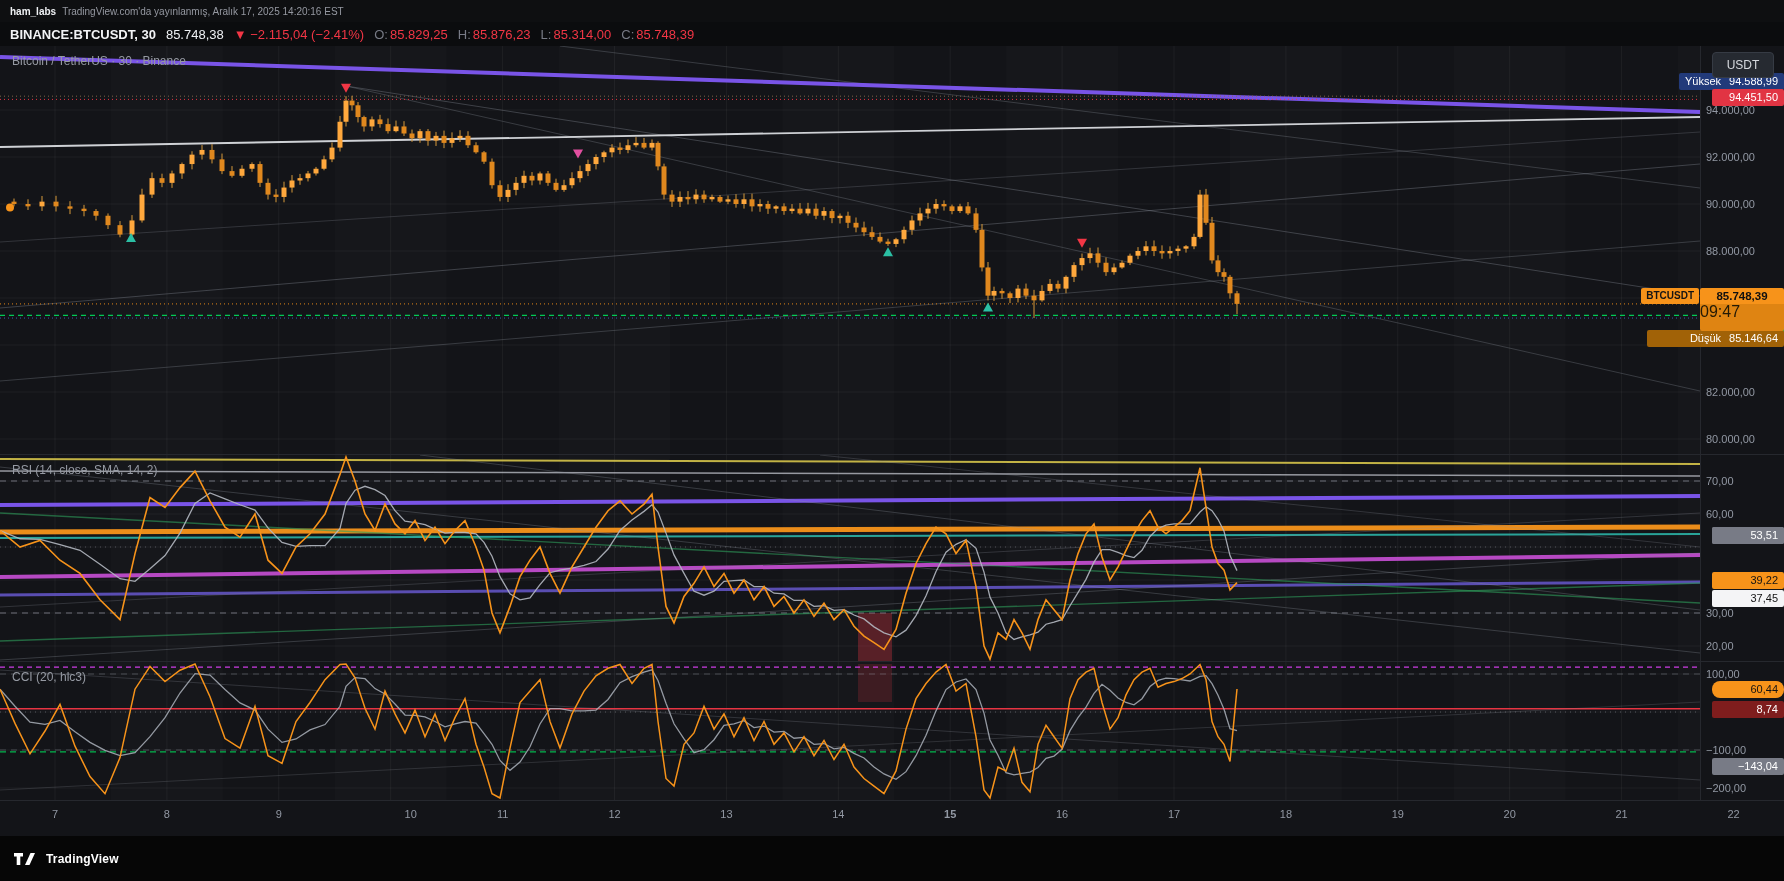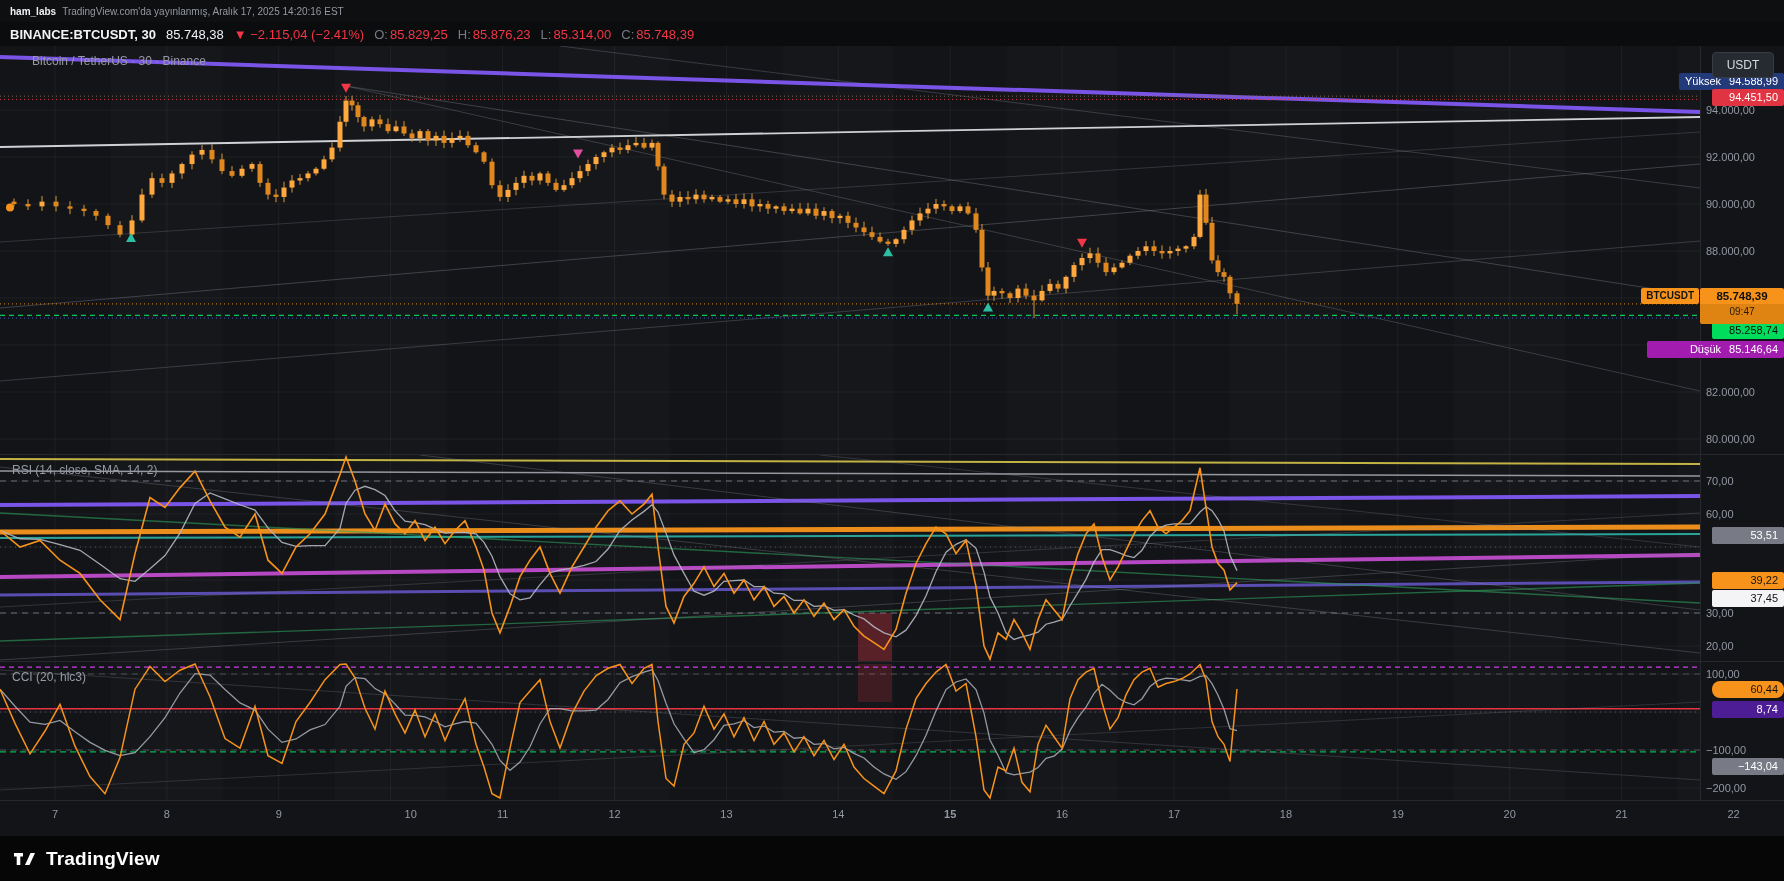--- a/index.html
+++ b/index.html
@@ -21,58 +21,58 @@
   
   .chart{position:absolute;top:46px;left:0;width:1784px;height:790px;background:#131418;}
   svg.pane{position:absolute;left:0;display:block;}
   #price-svg{top:0;}
   #rsi-svg{top:409px;}
   #cci-svg{top:616px;}
   .sep{position:absolute;left:0;width:1784px;height:1px;background:#26282e;}
   .sep1{top:408px}.sep2{top:615px}.sep3{top:754px}
   .vsep{position:absolute;left:1700px;top:0;width:1px;height:754px;background:#26282e;}
   .pane-title{position:absolute;color:#969aa3;font-size:12px;z-index:5;white-space:nowrap;}
-  .title-main{left:12px;top:8px;margin-left:20px;}
+  .title-main{left:12px;top:8px;}
   .title-rsi{left:12px;top:417px;}
   .title-cci{left:12px;top:624px;}
   .usdt-btn{position:absolute;top:6px;right:10px;width:62px;height:26px;background:#262a31;
             border:1px solid #363b44;border-radius:4px;color:#d6d9de;font-size:12px;z-index:7;
             font-family:"Liberation Sans",sans-serif;cursor:pointer;}
   
   .right-axis{position:absolute;left:1700px;top:0;width:84px;height:754px;font-size:11px;z-index:6;}
   .tick{position:absolute;left:6px;height:16px;line-height:16px;color:#9298a3;white-space:nowrap;}
   .pill{position:absolute;right:0;height:17px;line-height:17px;font-size:11px;border-radius:2px;
         padding:0 6px;color:#fff;white-space:nowrap;text-align:right;min-width:72px;
         box-sizing:border-box;z-index:3;}
   .pill-flex{display:flex;justify-content:space-between;gap:8px;align-items:center;}
   .pill-yuksek{top:27px;background:#223a7a;}
   .pill-red{top:43px;background:#e13443;}
   .pill-green{top:276px;background:#00dd5d;color:#0c0c0c;}
-  .pill-dusuk{top:295px;background:#a21caf;padding-left:43px;}
+  .pill-dusuk{top:284px;background:#a16207;padding-left:43px;}
   .rsi-gray{top:481px;background:#787b86;}
   .rsi-orange{top:526px;background:#f7931a;color:#141414;}
   .rsi-white{top:544px;background:#f4f4f6;color:#141414;}
   .cci-orange{top:635px;background:#f7931a;color:#141414;border-radius:8px;}
-  .cci-red{top:655px;background:#4c1d95;}
+  .cci-red{top:655px;background:#7f1d1d;}
   .cci-gray{top:712px;background:#787b86;}
   .pill-btc{position:absolute;top:242px;right:0;display:flex;align-items:flex-start;z-index:6;}
   .btc-tag{background:#f7931a;color:#141414;font-size:10px;font-weight:bold;height:16px;
            line-height:16px;padding:0 5px;border-radius:2px;margin-right:1px;margin-top:0;}
   .btc-col{display:flex;flex-direction:column;width:84px;}
   .btc-price{background:#f7931a;color:#101010;font-size:11.5px;font-weight:bold;height:16px;
              line-height:16px;text-align:center;border-radius:2px 2px 0 0;}
-  .btc-count{background:#df8412;color:#231a06;font-size:10px;height:20px;line-height:15px;
-             text-align:center;border-radius:0 0 2px 2px;}
+  .btc-count{background:#df8412;color:#231a06;font-size:16px;height:27px;line-height:15px;
+             border-radius:0 0 2px 2px;}
   
   .time-axis{position:absolute;top:754px;left:0;width:1784px;height:36px;}
   .ttick{position:absolute;top:8px;transform:translateX(-50%);color:#9298a3;font-size:11px;}
   
   .footer{position:absolute;bottom:0;left:0;width:1784px;height:45px;background:#060606;
           display:flex;align-items:center;padding-left:14px;gap:8px;box-sizing:border-box;}
-  .brand{color:#fff;font-weight:bold;font-size:19px;letter-spacing:0.2px;}
+  .brand{color:#fff;font-weight:bold;font-size:12px;letter-spacing:0.2px;}
 </style>
 </head>
 <body>
 
 <div class="screen">
 
   <div class="hdr1">
     <span class="user">ham_labs</span>
     <span class="pub">TradingView.com'da yayınlanmış, Aralık 17, 2025 14:20:16 EST</span>
   </div>

